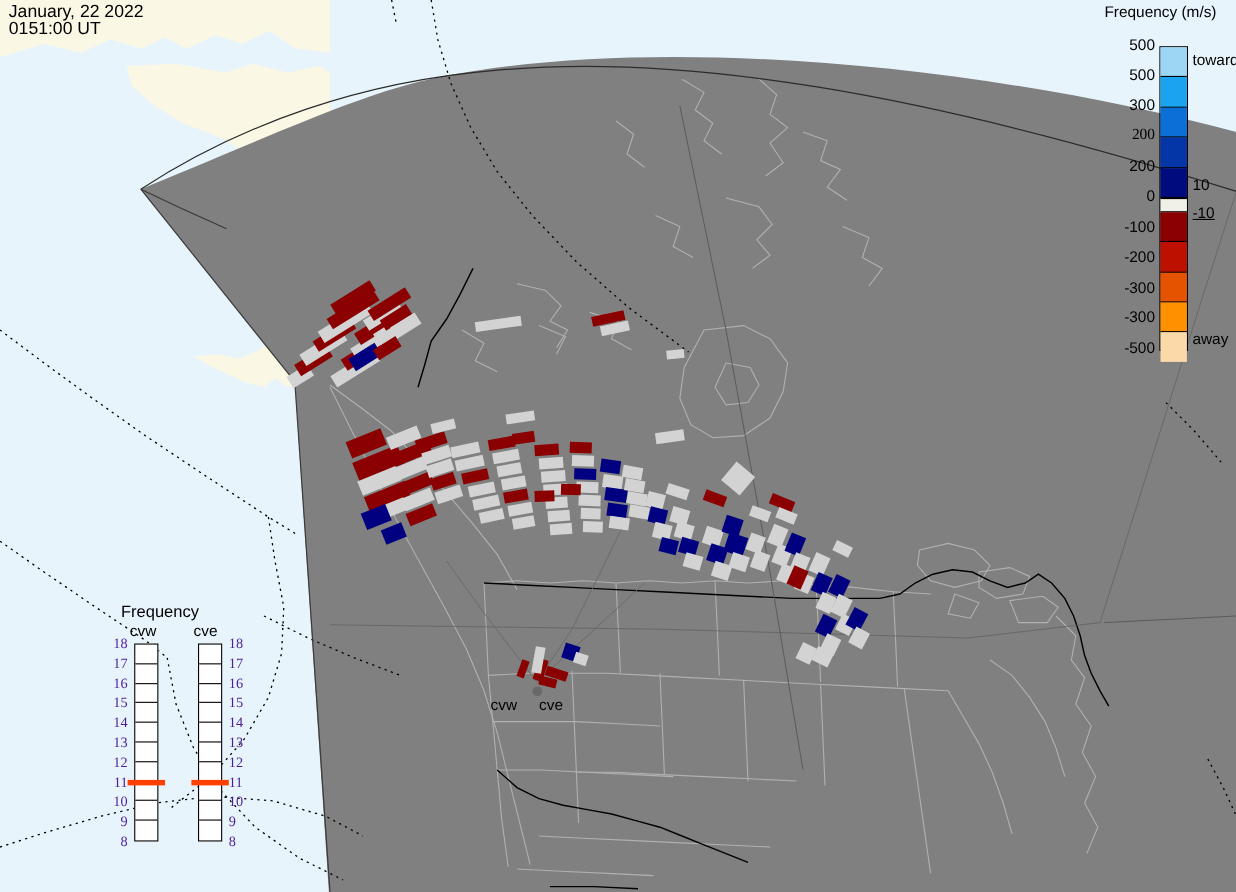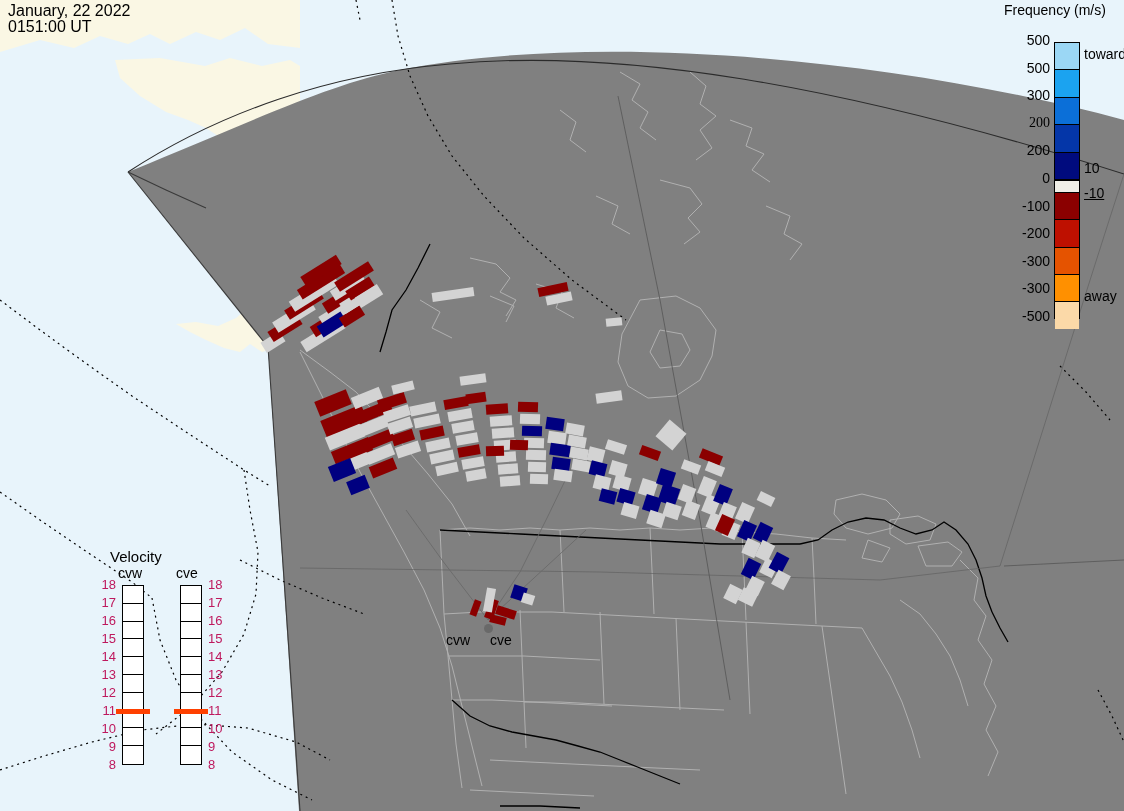--- a/index.html
+++ b/index.html
@@ -21,21 +21,21 @@
   .cb-side{position:absolute;left:0;font-size:14px;color:#000;white-space:nowrap;}
   #cb-side{left:1084px;top:0;width:44px;height:340px;overflow:hidden;}
 
   
   #freq-title{left:110px;top:548px;font-size:15px;}
   .gauge-title{position:absolute;font-size:14px;}
   .gauge{position:absolute;width:22px;height:180px;border:1px solid #000;background:#fff;box-sizing:border-box;}
   .gauge .seg{height:10%;border-bottom:1px solid #000;box-sizing:border-box;}
   .gauge .seg:last-child{border-bottom:none;}
   .gmark{position:absolute;height:5px;background:#ff4000;}
-  .gscale{position:absolute;font-size:13px;color:#be185d;width:20px;text-align:right;}
+  .gscale{position:absolute;font-size:13px;color:#4c1d95;width:20px;text-align:right;font-family:Liberation Serif, serif;}
   .gscale.r{text-align:left;}
 
   
   .site-lbl{position:absolute;font-size:14px;color:#000;}
   .site-dot{position:absolute;width:9px;height:9px;border-radius:50%;background:#696969;}
 
   
   .cell{position:absolute;}
 </style>
 </head>
@@ -355,24 +355,24 @@
       <div class="cb-tick" style="top: 197.6px;">-100</div>
       <div class="cb-tick" style="top: 225.2px;">-200</div>
       <div class="cb-tick" style="top: 252.8px;">-300</div>
       <div class="cb-tick" style="top: 280.4px;">-300</div>
       <div class="cb-tick" style="top: 308px;">-500</div>
     </div>
   <div class="abs" id="cb-side">
       <div class="cb-side" style="top: 46px;">toward</div>
       <div class="cb-side" style="top: 160px;">10</div>
       <div class="cb-side" style="top: 185px; text-decoration: underline;">-10</div>
-      <div class="cb-side" style="top: 288px;">away</div>
+      <div class="cb-side" style="top: 300px;">away</div>
     </div>
 
-  <div class="abs lbl" id="freq-title">Velocity</div>
+  <div class="abs lbl" id="freq-title">Frequency</div>
   <div class="abs" id="freq-panel" style="left:80px;top:565px;width:180px;height:230px;">
       <div class="gauge-title" style="left: 38px; top: 0px;">cvw</div>
       <div class="gauge" style="left: 42px; top: 20px;">
         <div class="seg"></div>
         <div class="seg"></div>
         <div class="seg"></div>
         <div class="seg"></div>
         <div class="seg"></div>
         <div class="seg"></div>
         <div class="seg"></div>

